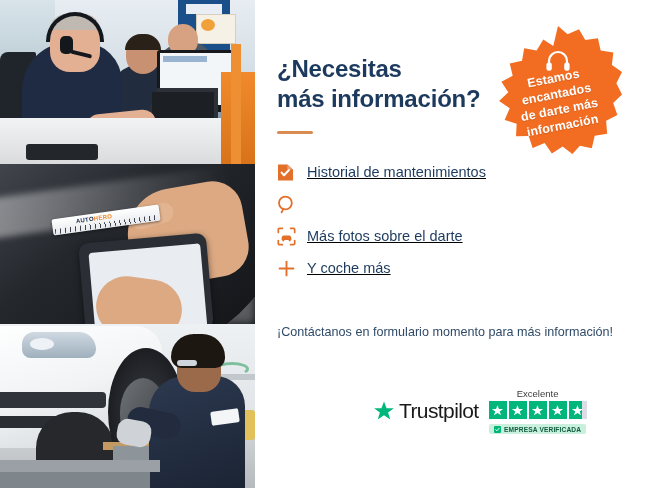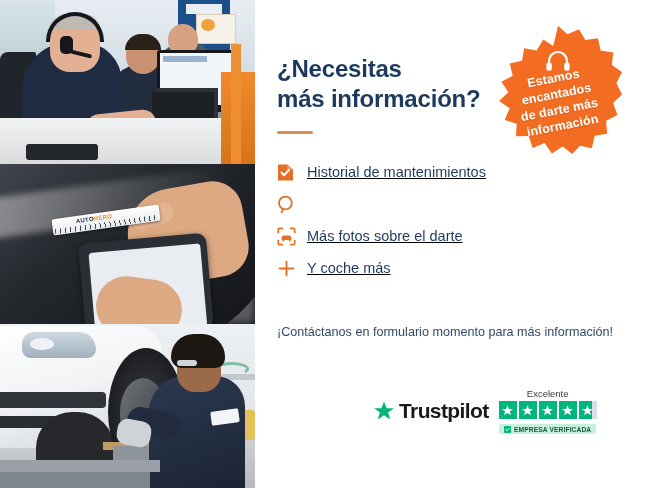--- a/index.html
+++ b/index.html
@@ -127,21 +127,21 @@
   .feat .ic { width:30px; flex:0 0 30px; display:flex; align-items:center; justify-content:flex-start; }
   .feat .txt { font-size:14.5px; color:#1c3a5e; font-weight:400; letter-spacing:0; }
 
   
   .contact { position:absolute; left:22px; top:322px; width:360px;
     font-size:12.6px; line-height:1.62; color:#2f4a68; }
 
   
   .tp { position:absolute; left:118px; top:388px; width:250px; display:flex; align-items:center; gap:10px; }
   .tp .logo { display:flex; align-items:center; gap:4px; }
-  .tp .logo .word { font-size:21px; font-weight:700; color:#191919; letter-spacing:-.6px; }
+  .tp .logo .word { font-size:21px; font-weight:400; color:#191919; letter-spacing:-.6px; }
   .tp .right { display:flex; flex-direction:column; align-items:center; gap:2px; }
   .tp .exc { font-size:9.5px; color:#3b3b3b; }
   .tp .stars { display:flex; gap:2px; }
   .tp .st { width:18px; height:18px; background:#00b67a; display:flex; align-items:center; justify-content:center; }
   .tp .st.half { background:linear-gradient(90deg,#00b67a 0 72%, #dcdce6 72% 100%); }
   .tp .verif { margin-top:3px; display:flex; align-items:center; gap:3px; background:#c9efdd; border-radius:2px; padding:1.5px 5px; }
   .tp .verif .vtxt { font-size:6.6px; font-weight:700; color:#0f5c3f; letter-spacing:.15px; }
   .tp .verif .vbox { width:7px; height:7px; background:#00b67a; border-radius:1px; display:flex; align-items:center; justify-content:center; }
 </style>
 </head>

